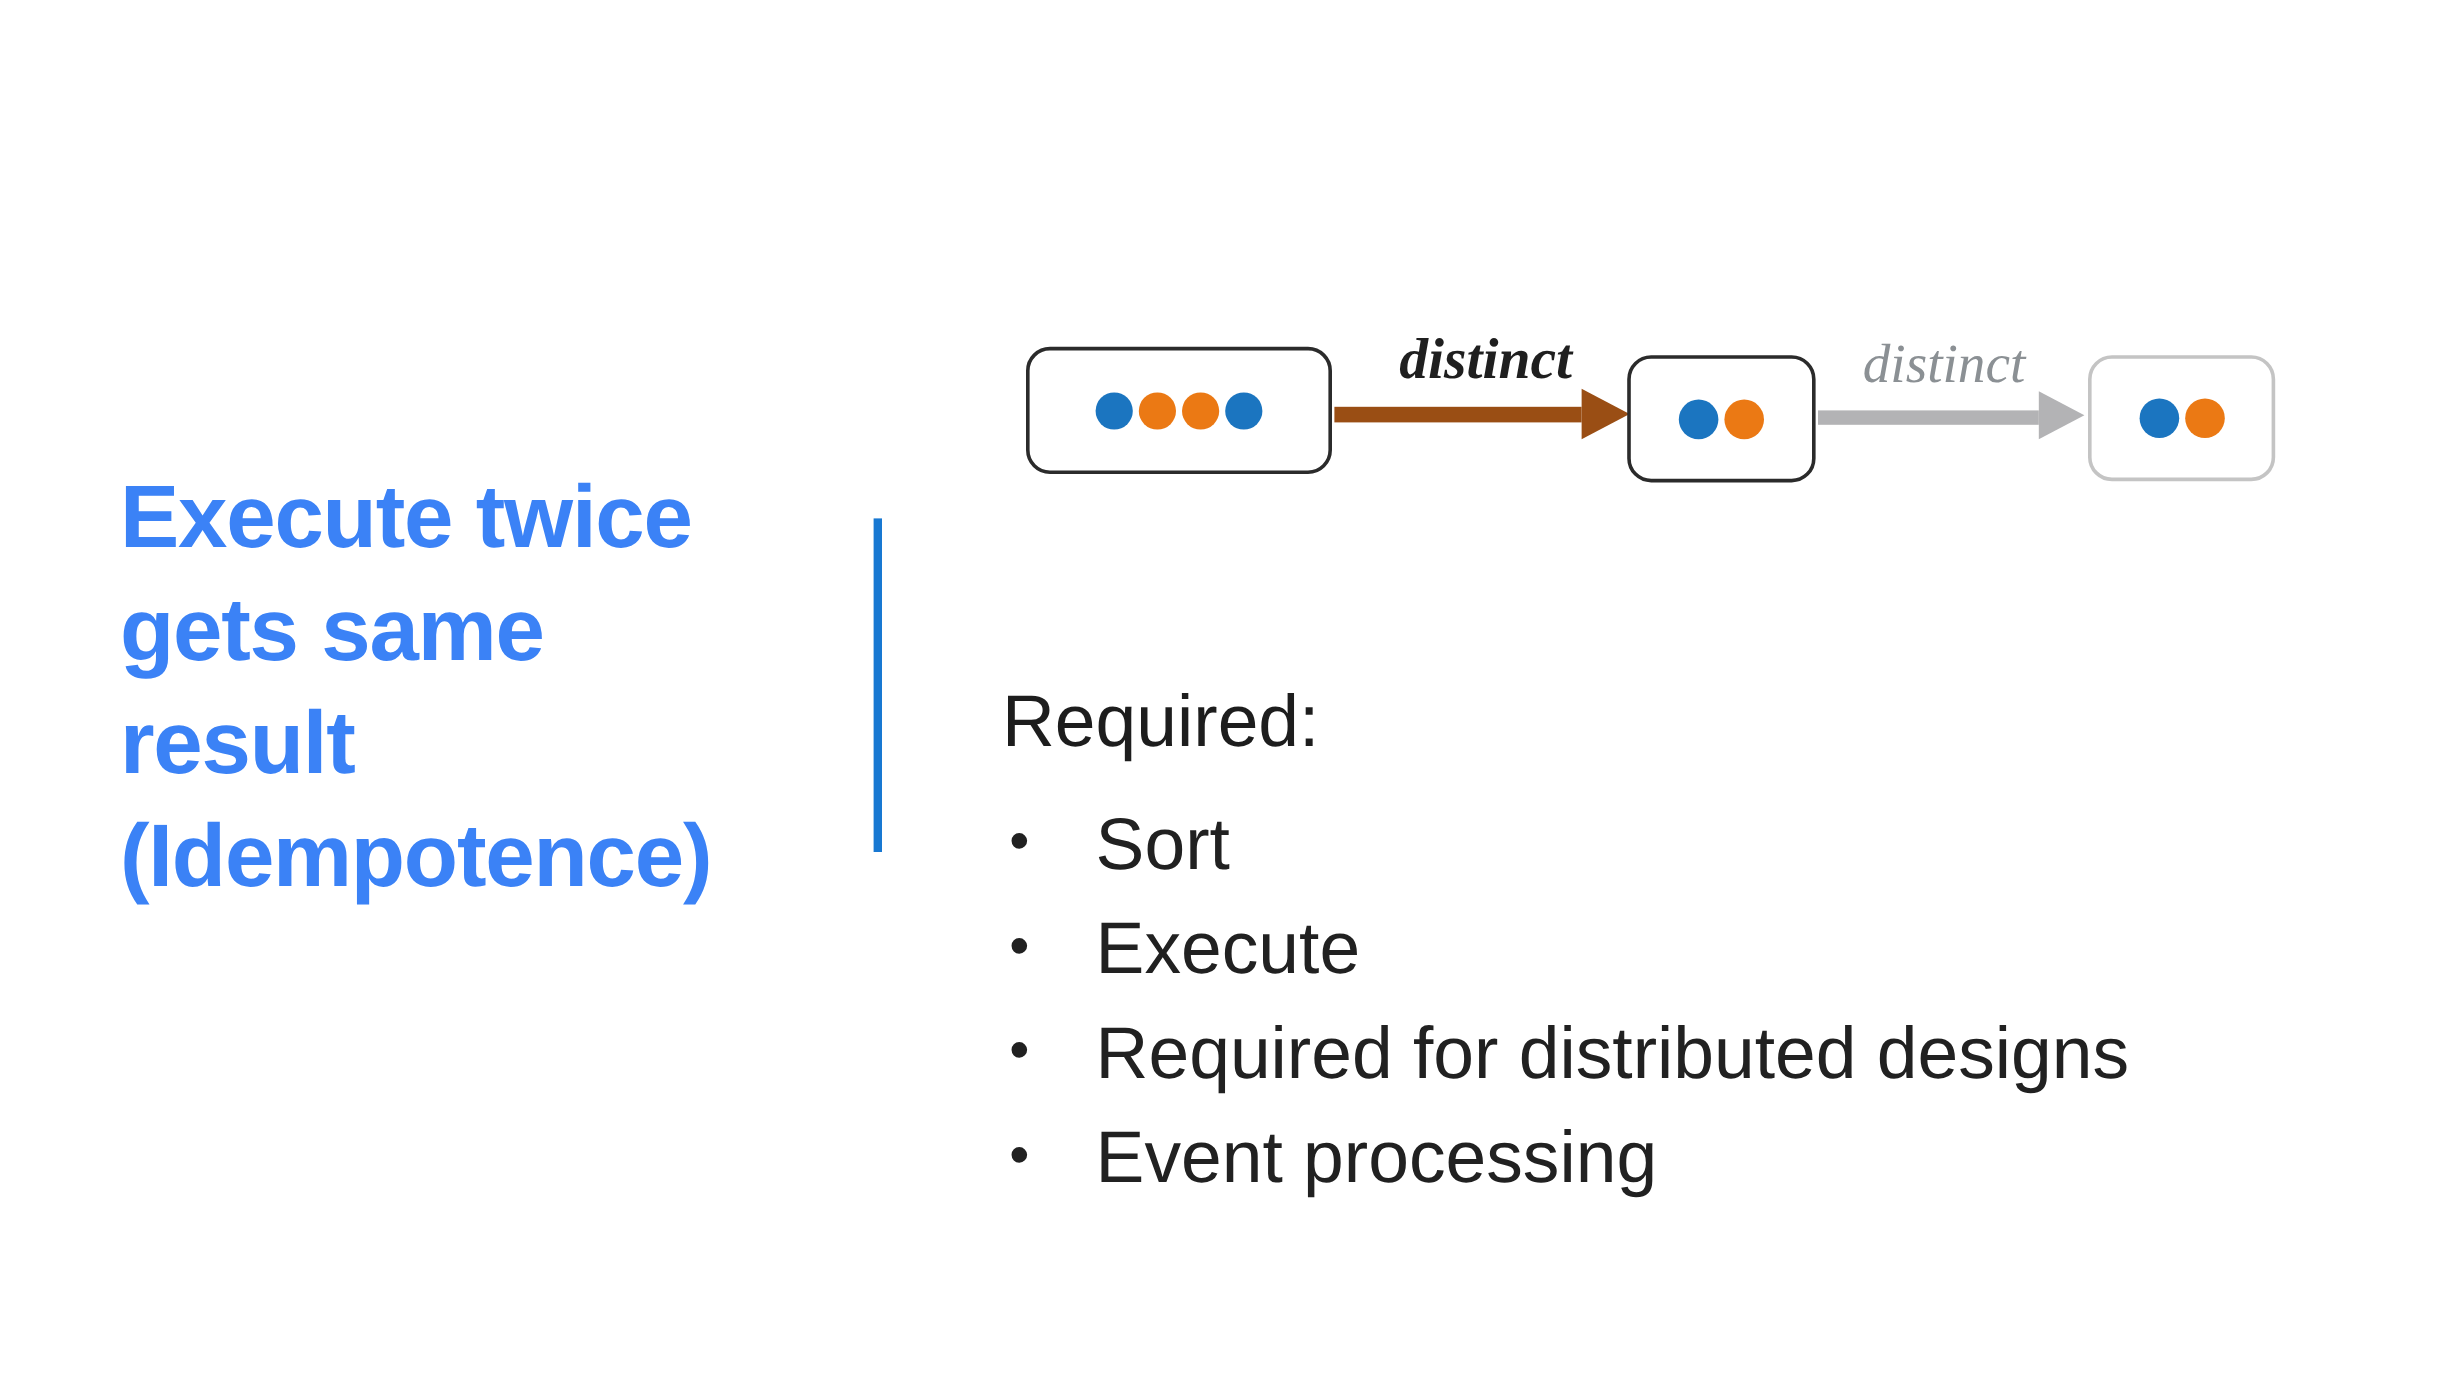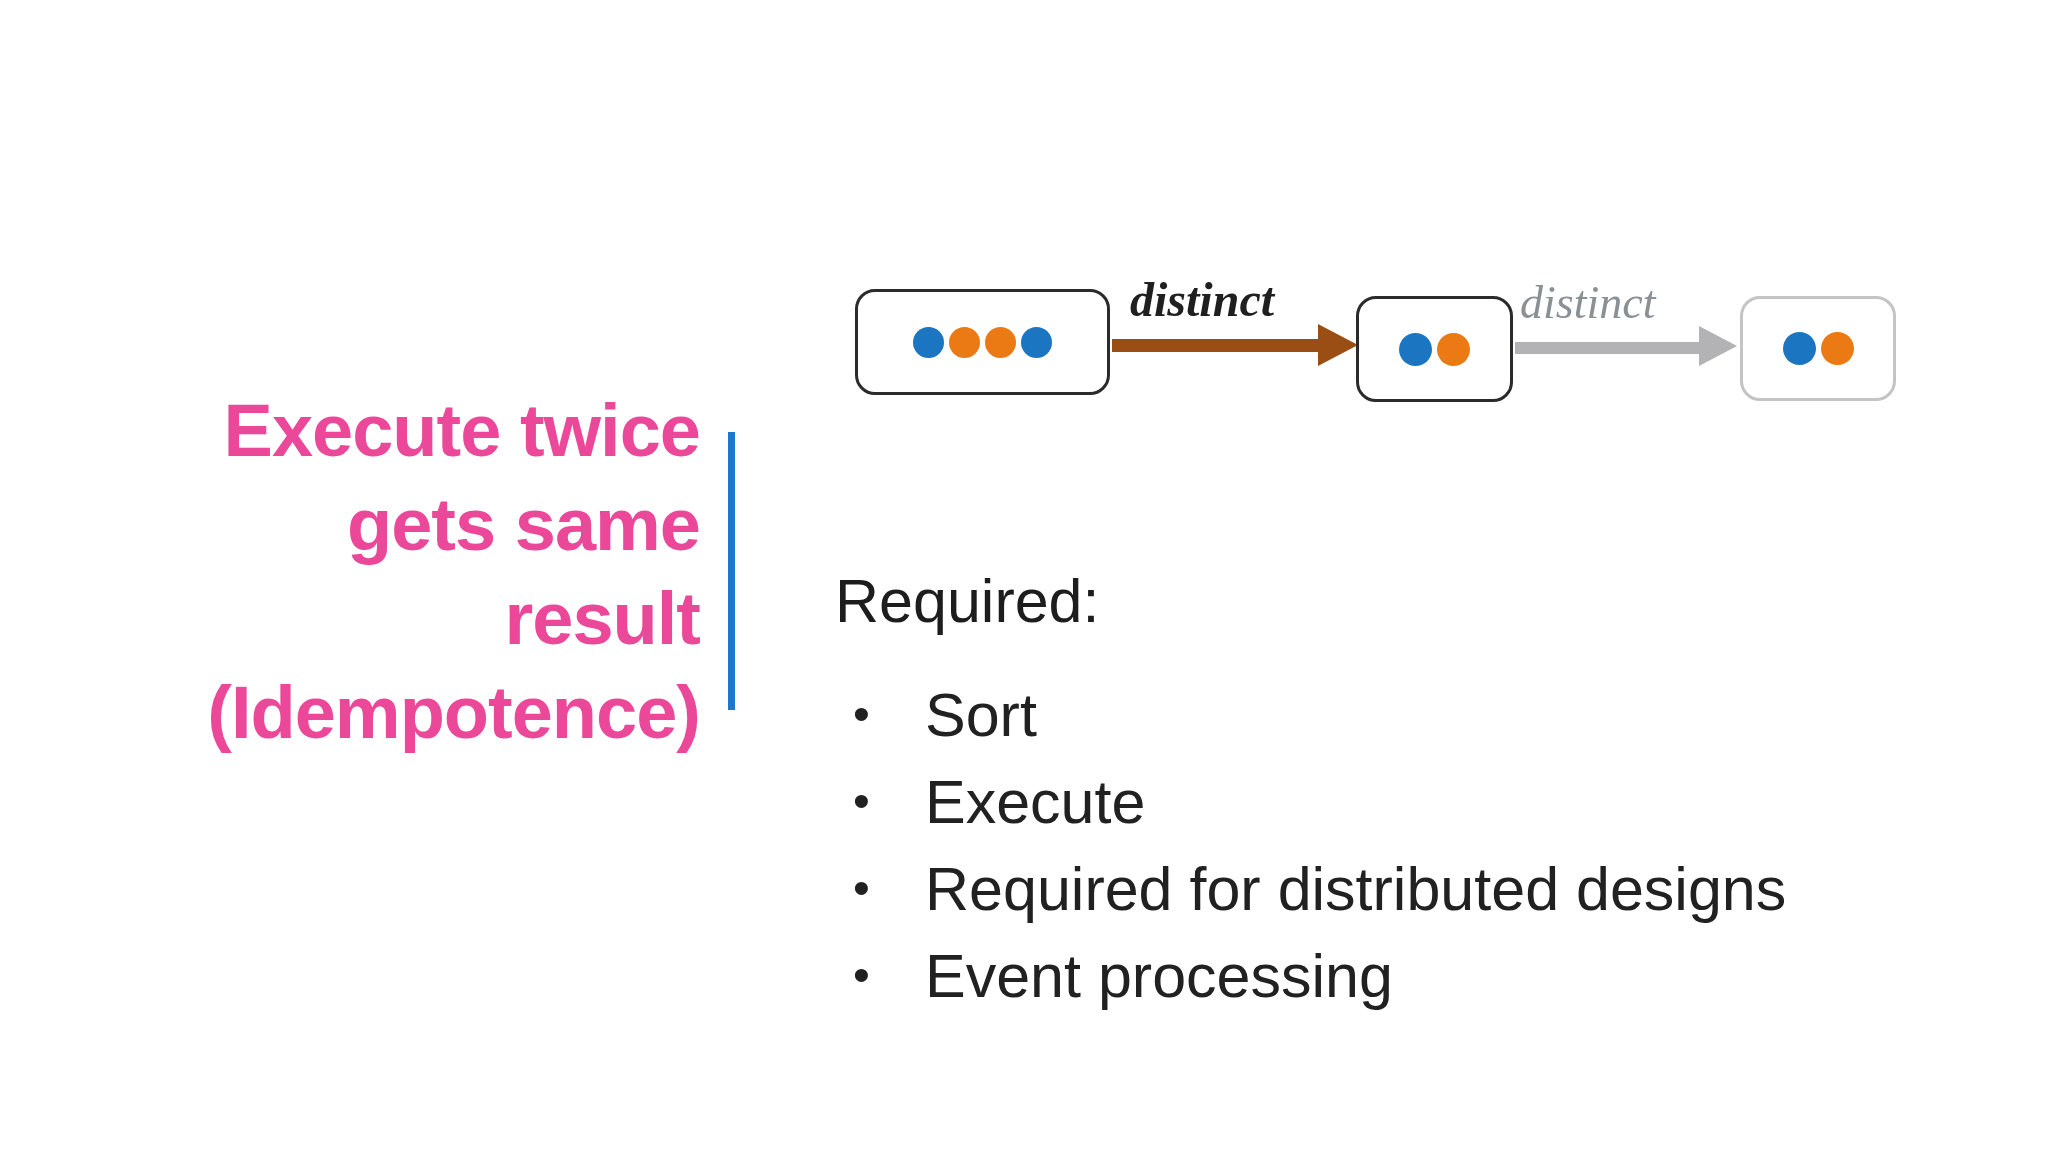--- a/index.html
+++ b/index.html
@@ -15,24 +15,23 @@
   
   .title {
     position: absolute;
     left: 100px;
     top: 384px;
     margin: 0;
     width: 600px;
     font-size: 74px;
     line-height: 94px;
     font-weight: 700;
-    color: #ec4899;
+    color: #3b82f6;
     letter-spacing: -1px;
     white-space: pre-line;
-    text-align: right;
   }
 
   
   .divider {
     position: absolute;
     left: 728px;
     top: 432px;
     width: 7px;
     height: 278px;
     background: #1878D2; 
@@ -75,38 +74,39 @@
     border-bottom: 21px solid transparent;
     border-left: 40px solid #000;
   }
   .head-1 { left: 1318px; top: 324px; }
   .head-2 { left: 1699px; top: 326px; border-top-width: 20px; border-bottom-width: 20px; border-left-width: 38px; }
 
   .arrow-label {
     position: absolute;
     font-family: "Liberation Serif", "DejaVu Serif", serif;
     font-style: italic;
+    text-align: center;
   }
   .label-1 { left: 1130px; top: 272px; width: 216px; font-size: 48px; font-weight: 700; }
   .label-2 { left: 1520px; top: 276px; width: 200px; font-size: 46px; font-weight: 400; }
 
   
   .examples-heading {
     position: absolute;
     left: 835px;
     top: 566px;
     font-size: 61px;
     font-weight: 400;
     color: #1d1d1d;
   }
   .examples-list {
     position: absolute;
     left: 835px;
     top: 656px;
-    margin: 16px;
+    margin: 4px;
     padding: 0;
     list-style: none;
   }
   .examples-list li {
     position: relative;
     font-size: 61px;
     line-height: 87px;
     font-weight: 400;
     color: #212121;
     padding-left: 74px;

